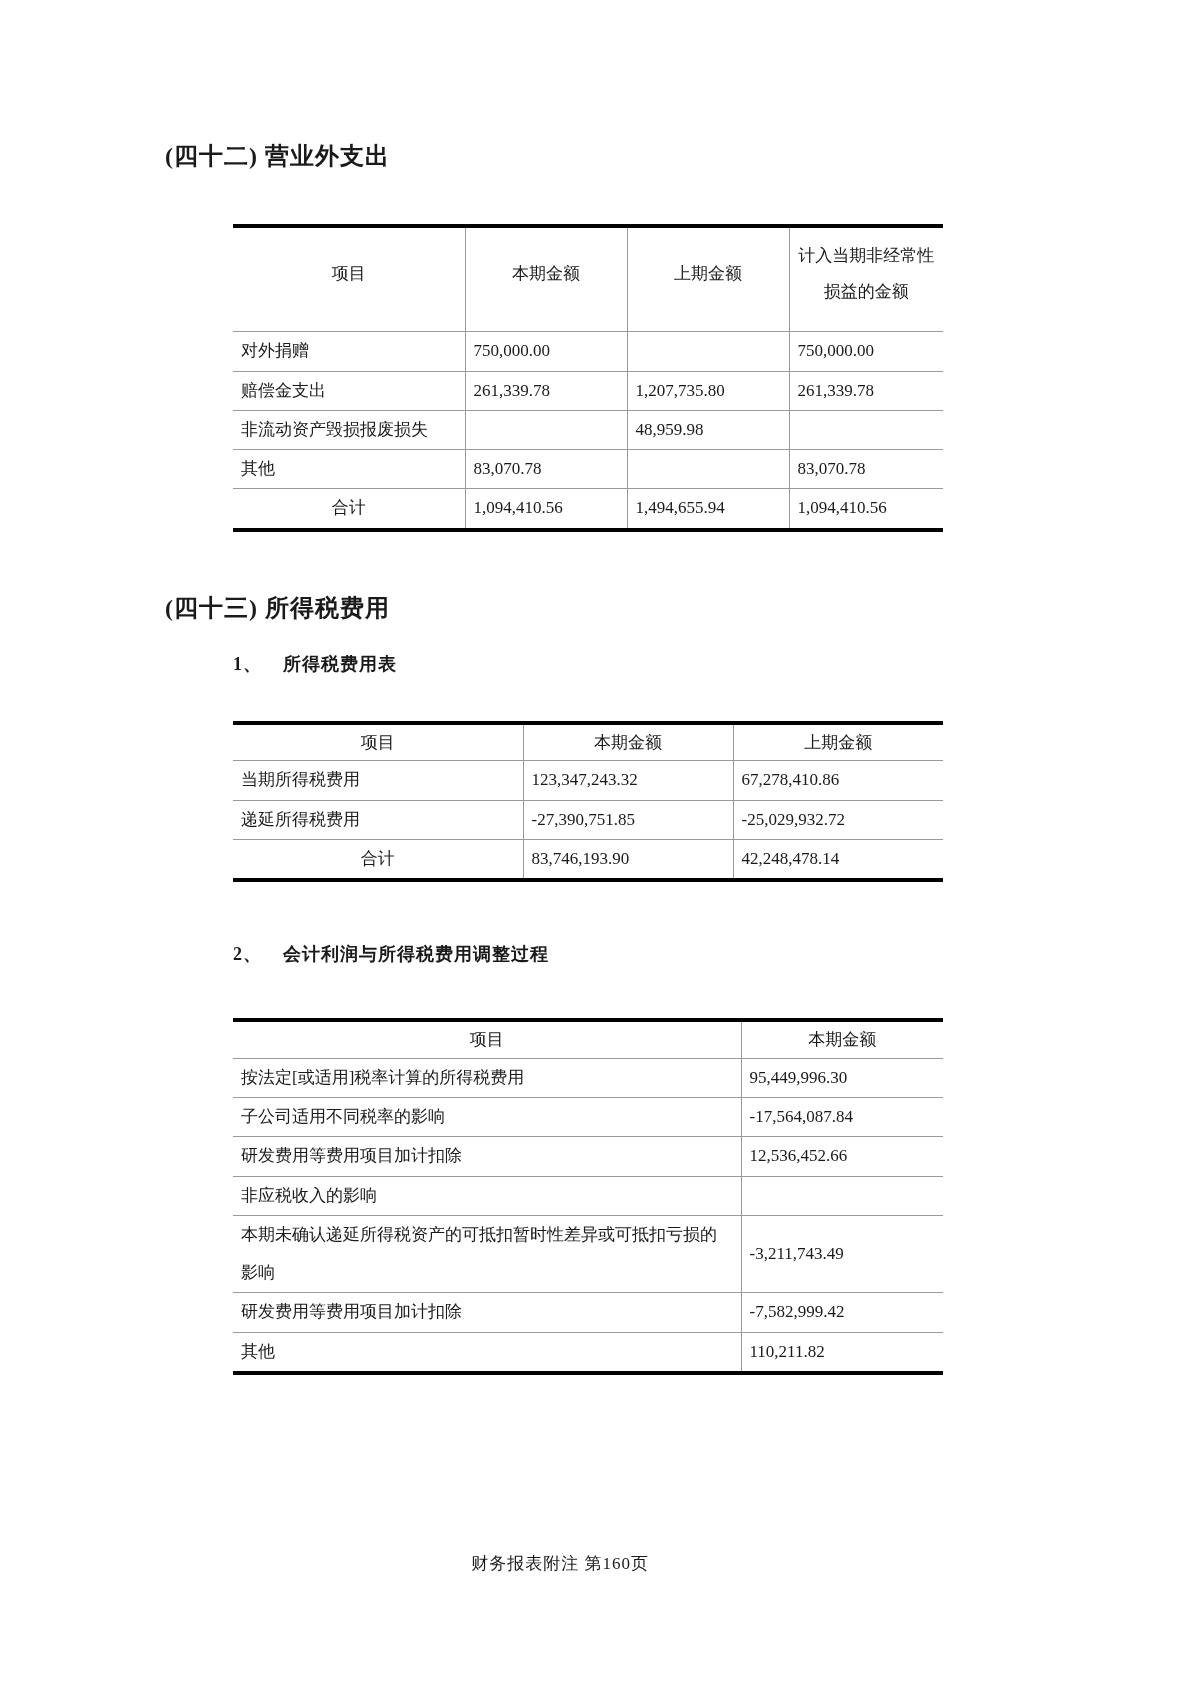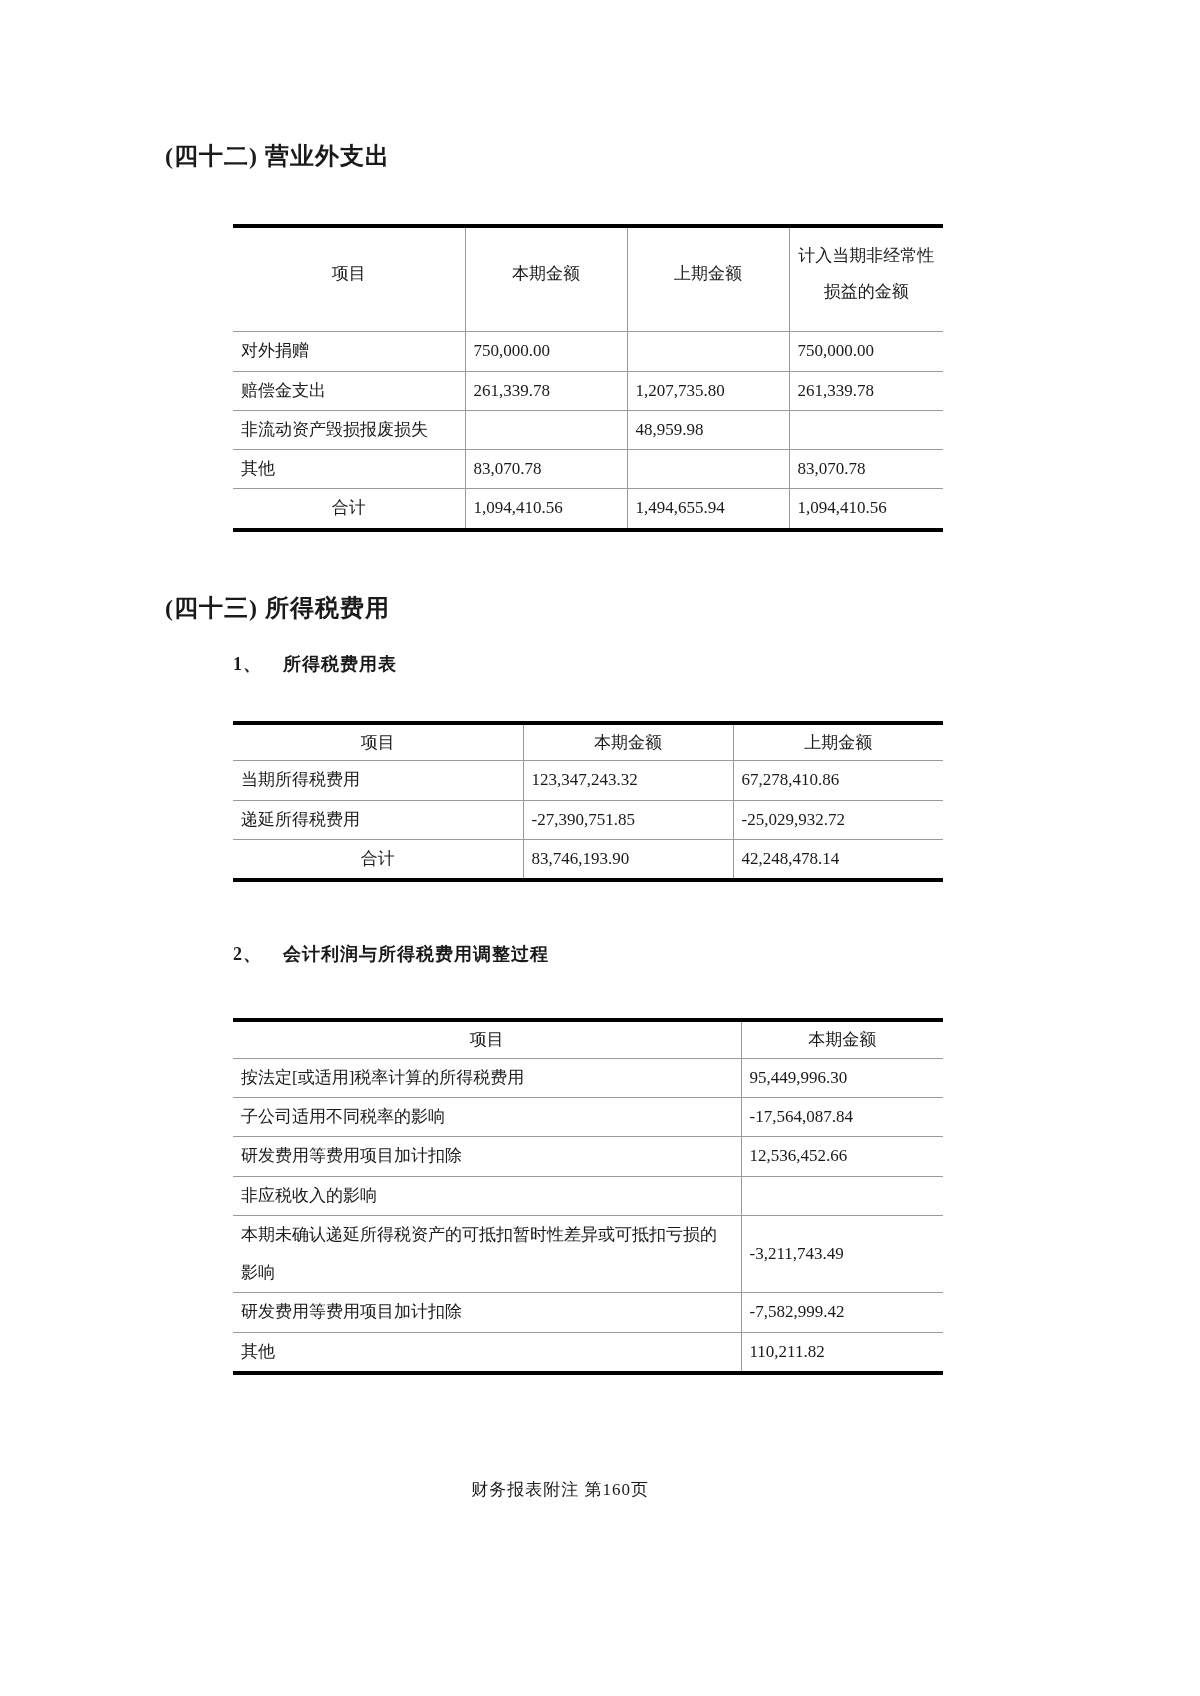--- a/index.html
+++ b/index.html
@@ -66,21 +66,21 @@
   .fin-table .num { }
   .fin-table .ctr { text-align: center; }
   .fin-table tr.total-row td { border-bottom: none; }
   .t1-head th { padding-top: 10px; padding-bottom: 22px; font-family: Liberation Serif, serif; }
   .gap-45 { height: 45px; }
   .gap-52 { height: 52px; }
   .gap-60 { height: 60px; }
   .gap-28 { height: 28px; }
   .footer {
     position: absolute;
-    top: 1478px;
+    top: 1552px;
     left: 0;
     width: 1120px;
     text-align: center;
     font-size: 17px;
     letter-spacing: 1px;
   }
 </style>
 </head>
 <body>
 

